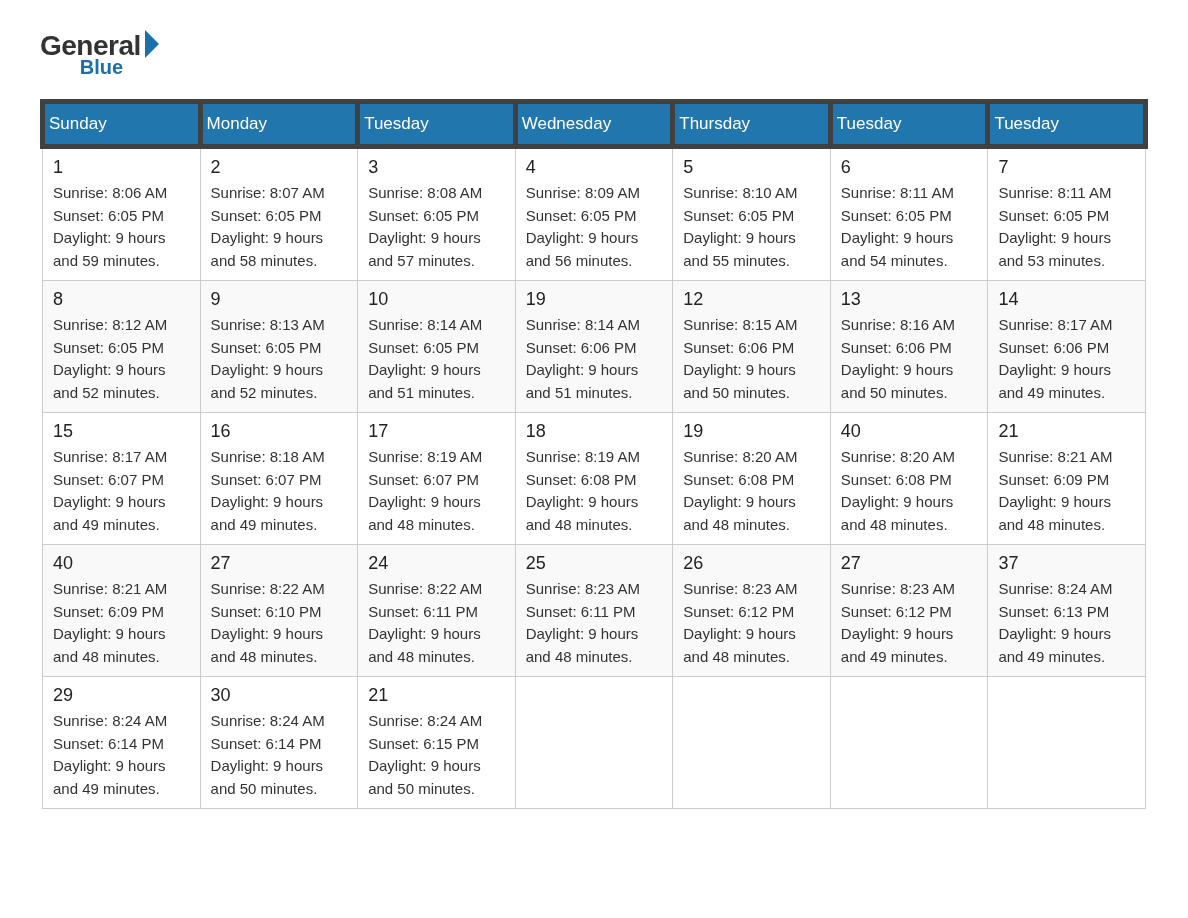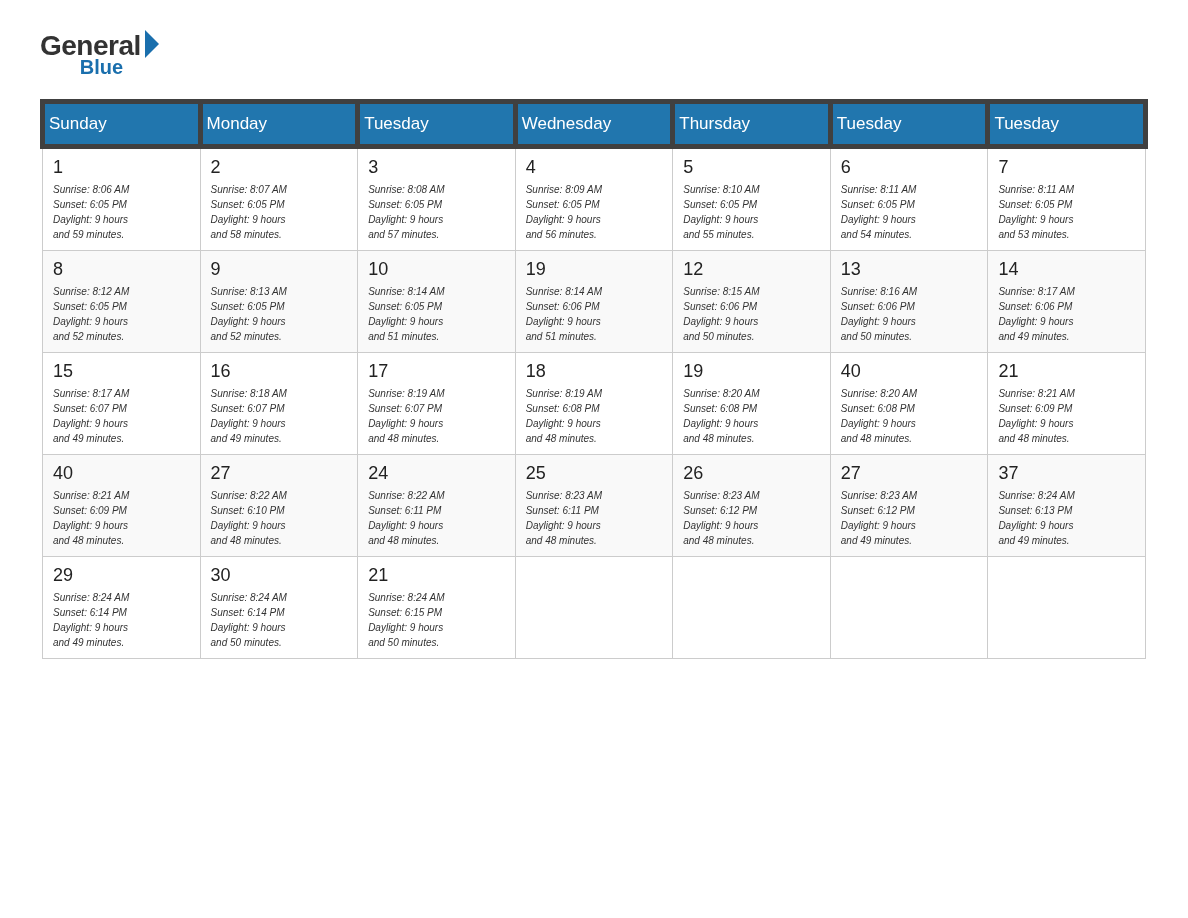--- a/index.html
+++ b/index.html
@@ -81,24 +81,23 @@
       border: 1px solid #ccc;
       width: calc(100% / 7);
       min-height: 110px;
     }
     .day-number {
       font-size: 18px;
       color: #222;
       margin-bottom: 4px;
     }
     .day-info {
-      font-size: 10px;
+      font-size: 15px;
       color: #333;
       line-height: 1.5;
-      font-style: italic;
     }
     .empty-cell {
       background: #fff;
     }
     tr:nth-child(even) td {
       background-color: #f9f9f9;
     }
     tr:nth-child(odd) td {
       background-color: #fff;
     }

